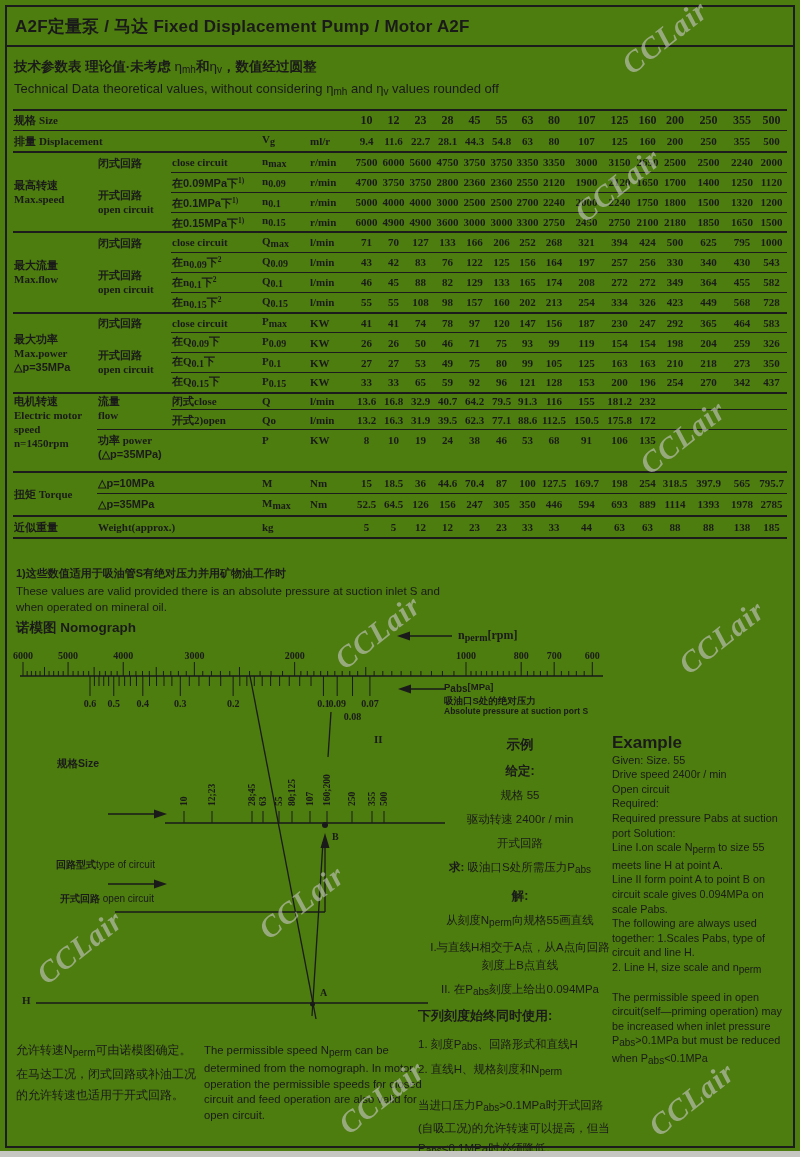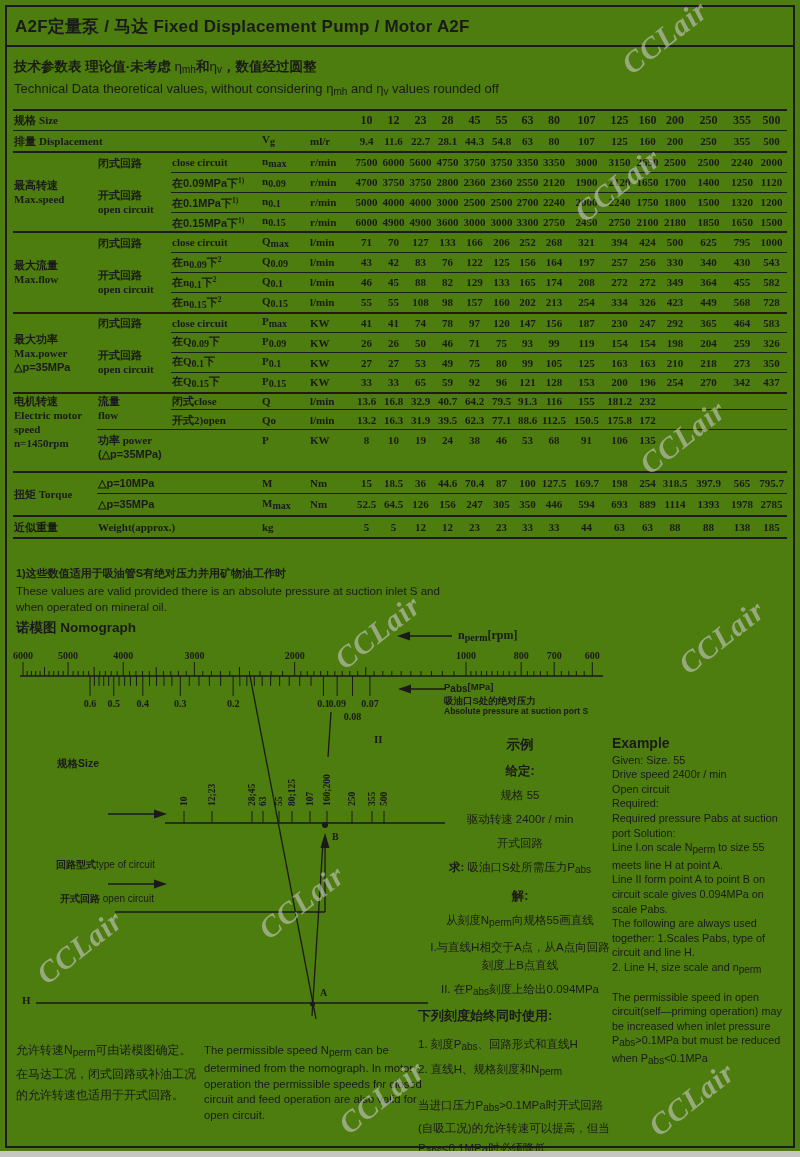--- a/index.html
+++ b/index.html
@@ -44,21 +44,21 @@
   .mb{left:332px;top:831px;font-size:10px;}
   .size-lab{left:57px;top:757px;font-size:10.5px;}
   .circ-lab{left:56px;top:858px;font-size:10px;}
   .open-lab{left:60px;top:892px;font-size:10px;}
   
   .exzh{left:430px;top:736px;width:180px;font-size:11.5px;}
   .exzh .h1{font-size:13.5px;font-weight:bold;margin:0 0 8px 0;}
   .exzh .h2{font-size:12.5px;font-weight:bold;margin:8px 0 6px 0;}
   .exzh p{margin:0 0 6px 0;line-height:18px;text-align:center;}
   .exen{left:612px;top:736px;width:180px;font-size:10.8px;line-height:14.6px;}
-  .exen .h1{font-size:14px;font-weight:bold;margin:0 13px 2px 0;}
+  .exen .h1{font-size:17px;font-weight:bold;margin:0 13px 2px 0;}
   .exen p{margin:0;}
   .exen .gap{margin-top:12px;}
   .uselist{left:418px;top:990px;width:195px;font-size:11.5px;}
   .uselist .h1{font-size:13px;font-weight:bold;margin:16px 0 10px 0;}
   .uselist p{margin:0 0 4px 0;line-height:19px;}
   .uselist .para{margin-top:14px;line-height:20px;}
   .bl-zh{left:16px;top:1040px;width:184px;font-size:12px;line-height:21.5px;}
   .bl-en{left:204px;top:1043px;width:222px;font-size:11.3px;line-height:15.8px;}
   
   .wm{position:absolute;font:bold italic 30px "Liberation Serif",serif;color:#c9c9c6;opacity:.6;

